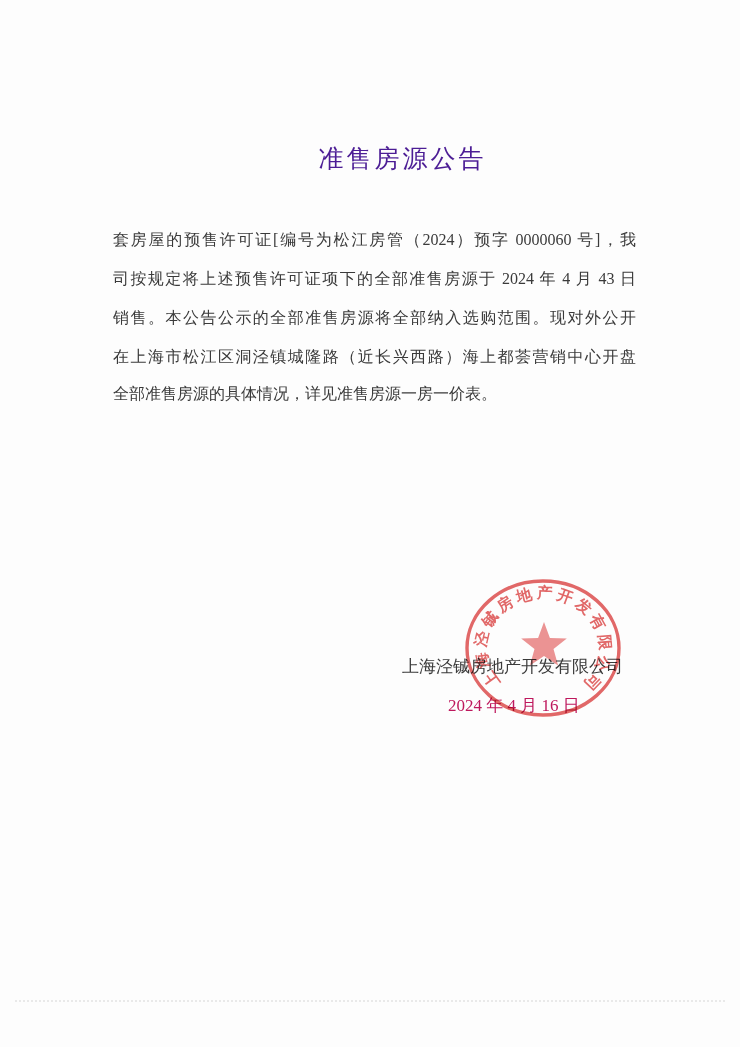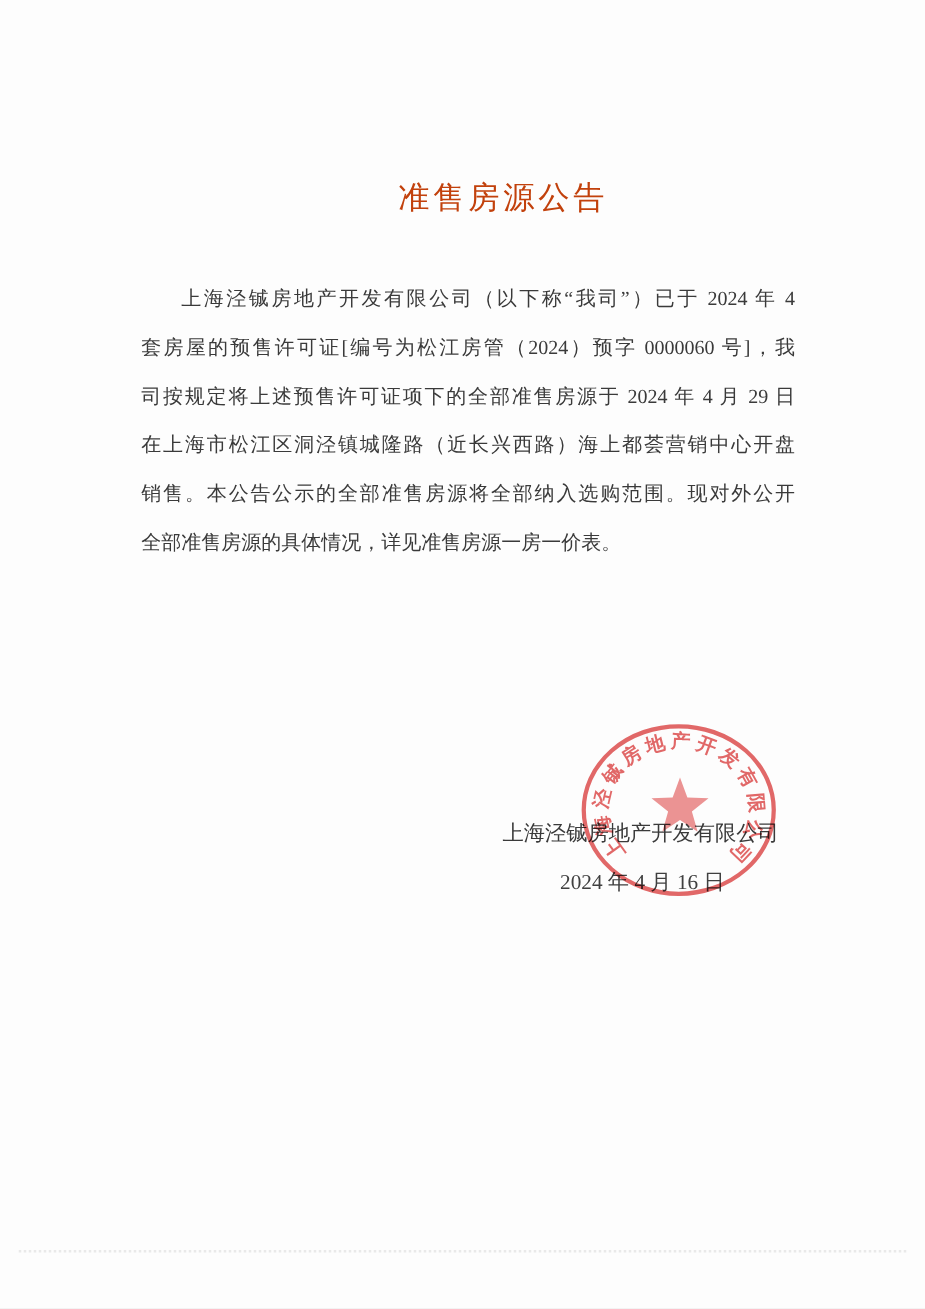--- a/index.html
+++ b/index.html
@@ -13,48 +13,48 @@
     color:#3a3a3a;
   }
   .title{
     position:absolute;
     left:113px;width:523px;top:143px;
     margin:0;padding-left:28px;
     font-size:25px;font-weight:normal;
     letter-spacing:3px;
     text-align:center;
     line-height:32px;
-    color:#c2410c;
+    color:#4c1d95;
   }
   .body-block{
     position:absolute;
     left:113px;top:220px;width:523px;
     font-size:16px;
     line-height:39px;
   }
   .bline{
     text-align:justify;
     text-align-last:justify;
     height:39px;
     overflow:visible;
   }
   .bline.indent{ padding-left:32px; }
-  .bline.lastline{ text-align-last:left; }
+  .bline.lastline{ text-align-last:left;font-family:Liberation Mono, monospace; }
   .sig-company{
     position:absolute;
     left:402px;top:658px;
     font-size:17px;line-height:18px;
     color:#3a3a3a;
     white-space:nowrap;
   }
   .sig-date{
     position:absolute;
     left:448px;top:697px;
     font-size:17px;line-height:18px;
-    color:#404040;
+    color:#be185d;
     white-space:nowrap;
   }
   .seal{
     position:absolute;
     left:461px;top:577px;
     width:164px;height:142px;
     mix-blend-mode:multiply;
     opacity:0.9;
     pointer-events:none;
   }
@@ -71,25 +71,24 @@
   }
 </style>
 </head>
 <body>
 
 <div class="page">
 
   <h1 class="title">准售房源公告</h1>
 
   <div class="body-block">
-    <div class="bline indent">上海泾铖房地产开发有限公司（以下称“我司”）已于 2024 年 4</div>
     <div class="bline">套房屋的预售许可证[编号为松江房管（2024）预字 0000060 号]，我</div>
-    <div class="bline">司按规定将上述预售许可证项下的全部准售房源于 2024 年 4 月 29 日</div>
+    <div class="bline">司按规定将上述预售许可证项下的全部准售房源于 2024 年 4 月 43 日</div>
+    <div class="bline">销售。本公告公示的全部准售房源将全部纳入选购范围。现对外公开</div>
     <div class="bline">在上海市松江区洞泾镇城隆路（近长兴西路）海上都荟营销中心开盘</div>
-    <div class="bline">销售。本公告公示的全部准售房源将全部纳入选购范围。现对外公开</div>
     <div class="bline lastline">全部准售房源的具体情况，详见准售房源一房一价表。</div>
   </div>
 
   <div class="sig-company">上海泾铖房地产开发有限公司</div>
   <div class="sig-date">2024 年 4 月 16 日</div>
 
   <svg class="seal" viewBox="0 0 164 142" xmlns="http://www.w3.org/2000/svg">
     <defs>
       <path id="sealArc" d="M 41.7 106.4 A 57 50 0 1 1 122.3 106.4" fill="none"></path>
     </defs>

